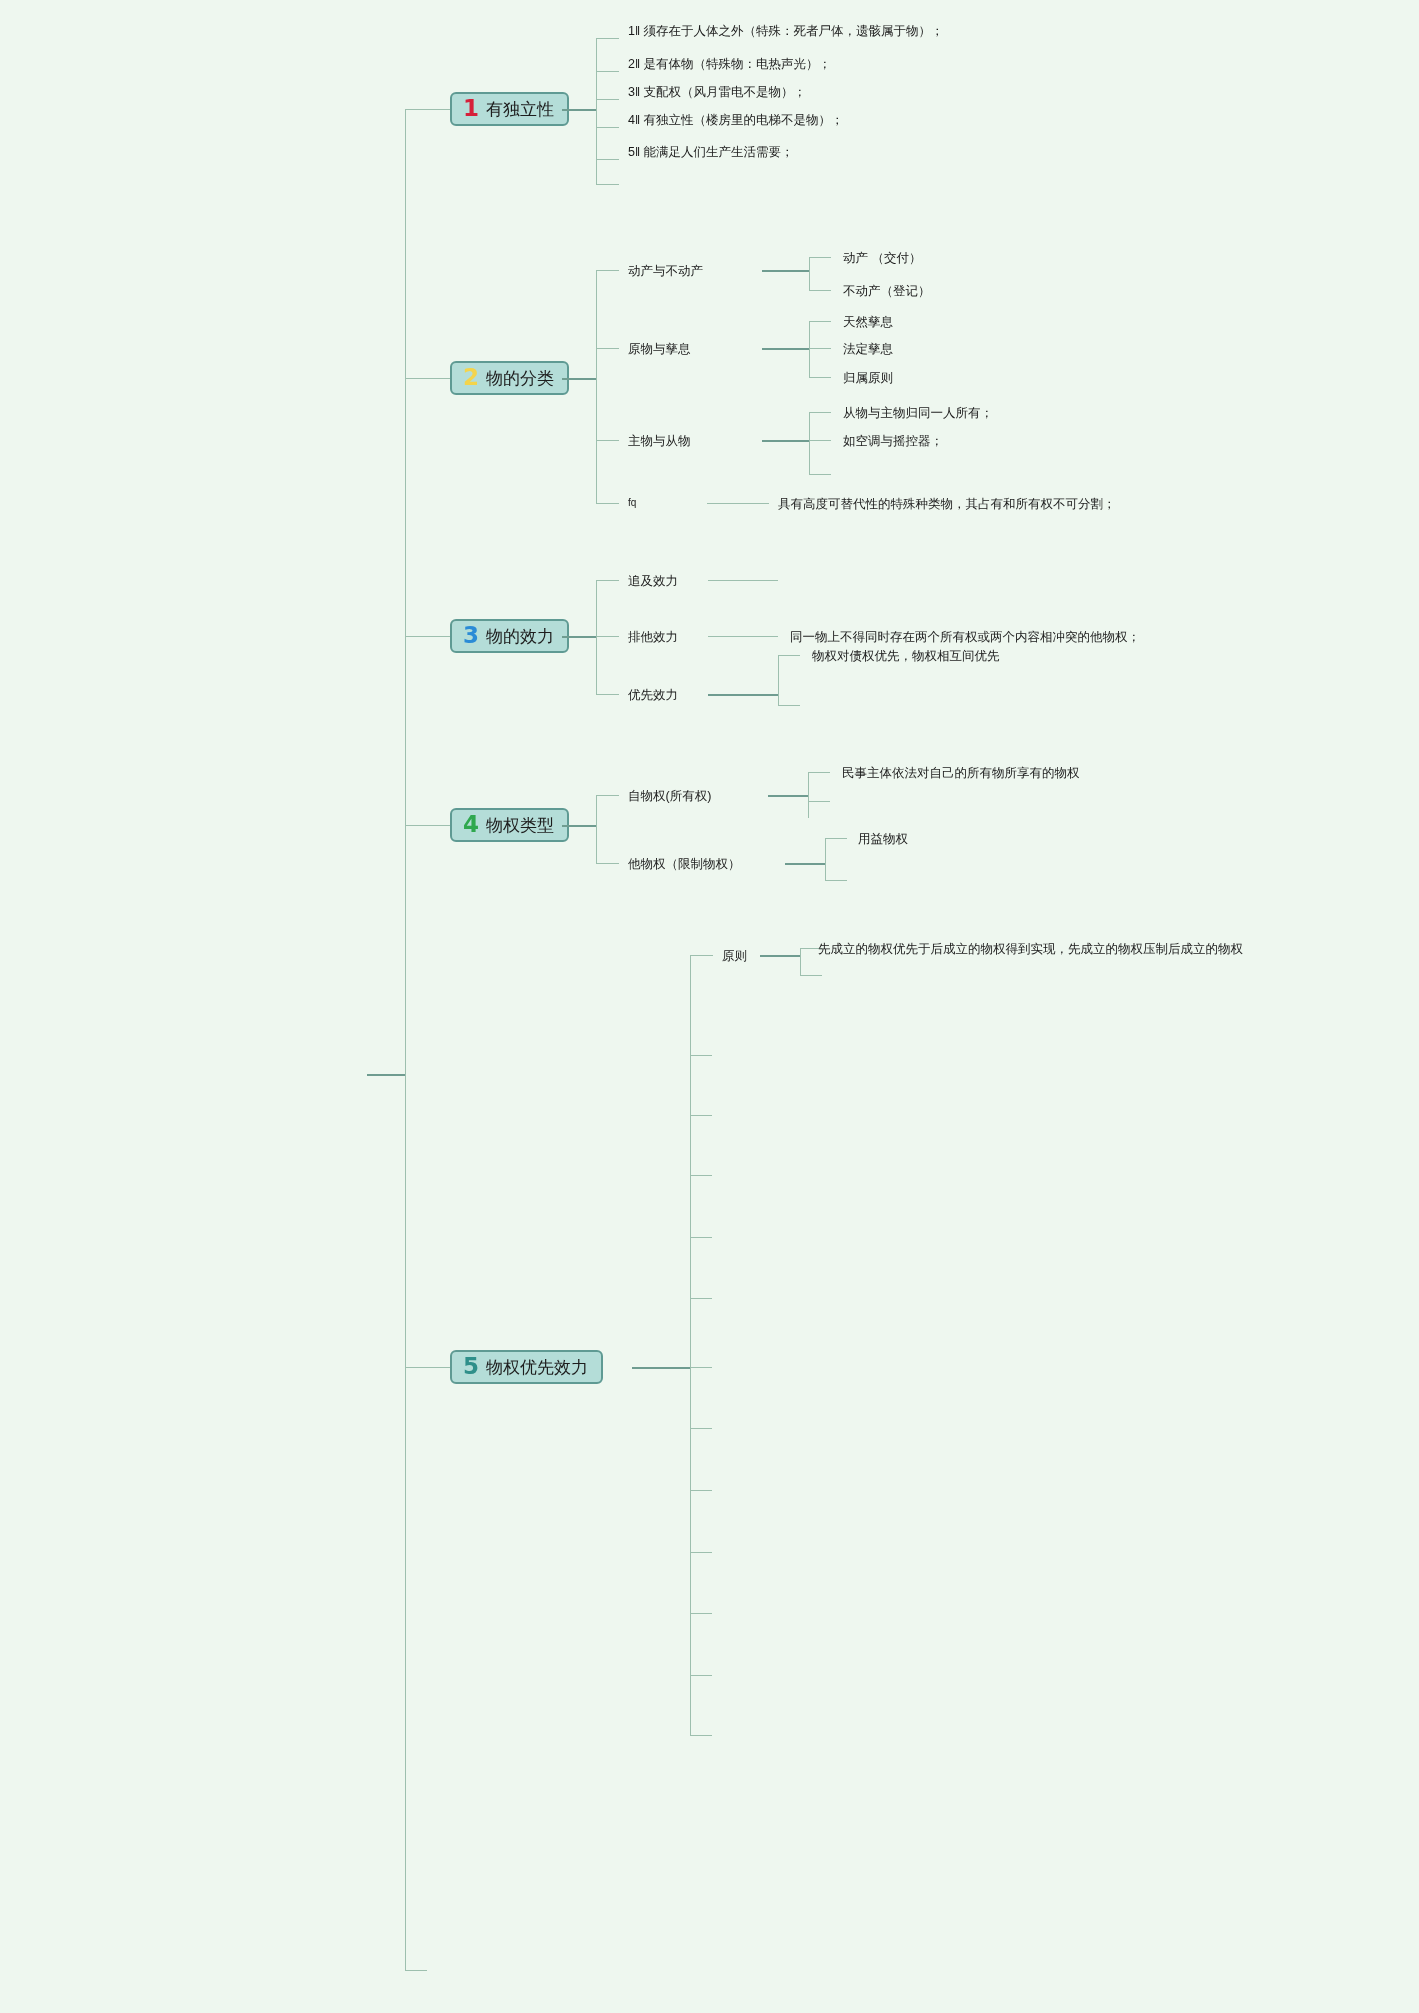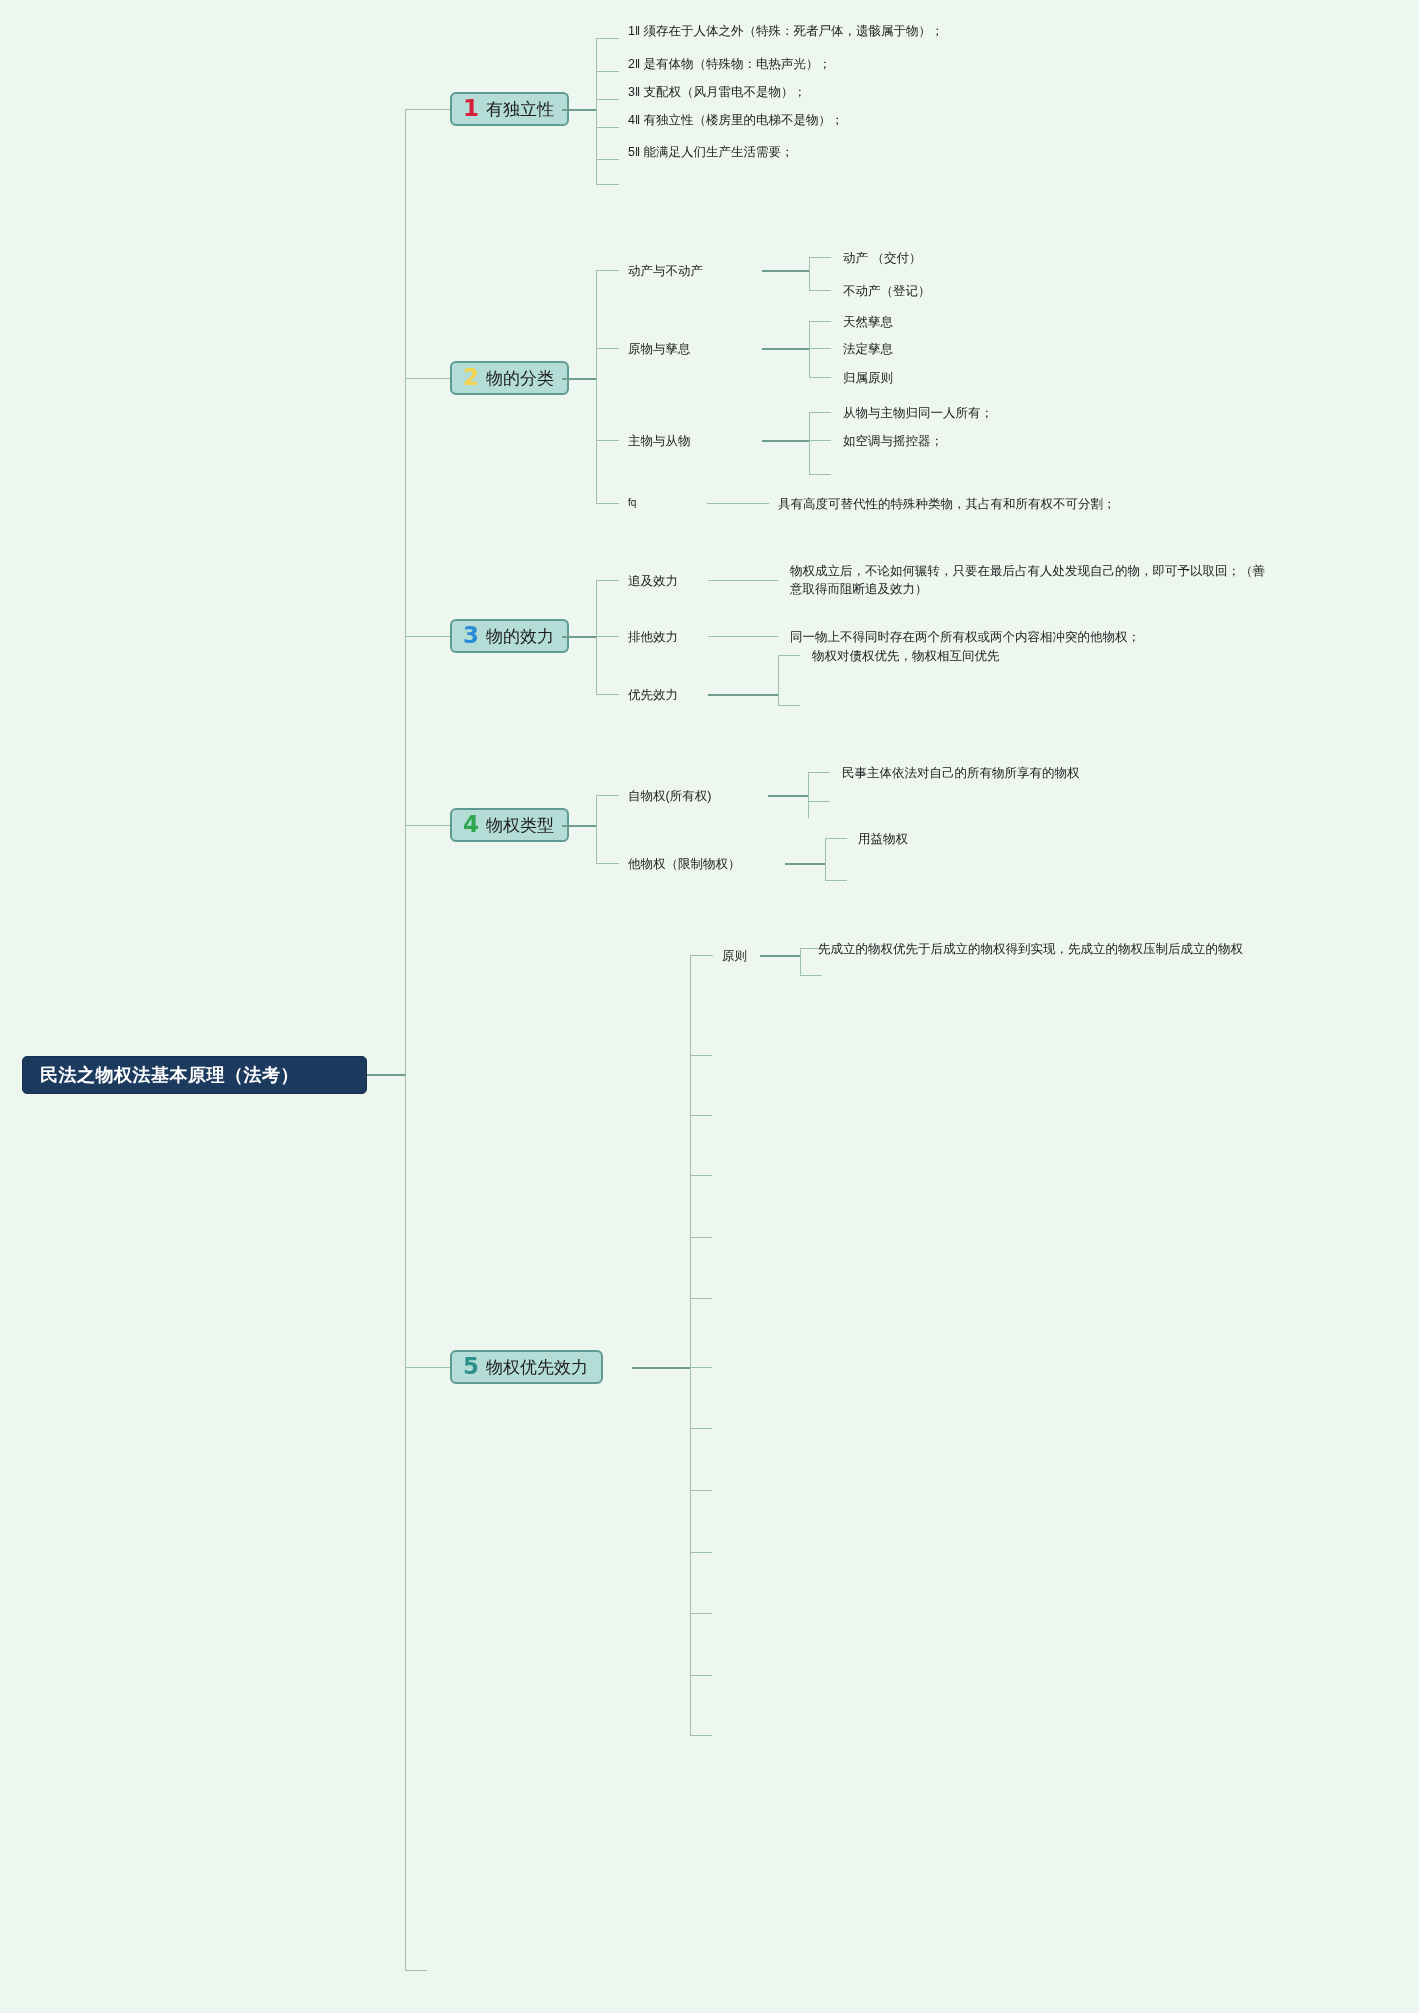--- a/index.html
+++ b/index.html
@@ -63,23 +63,20 @@
   }
   .leaf.wrap{white-space:normal;}
   .leaf.sub{font-size:12.5px;}
   .leaf.mono{font-family:Liberation Sans, sans-serif;font-size:10px;}
 </style>
 </head>
 <body>
 
 <div id="canvas">
 
-  <div id="root-node">
-    <span class="rt">民法之物权法基本原理（法考）</span>
-  </div>
 
   <div class="ln h thick" style="left:367px;top:1074px;width:38px;"></div>
 
   <div class="ln v" style="left:405px;top:109px;height:1862px;"></div>
 
   <div class="ln h" style="left:405px;top:1970px;width:22px;"></div>
 
   <div class="ln h" style="left:405px;top:109px;width:45px;"></div>
   <div class="bnode" style="left:450px;top:92px;">
     <span class="num" style="color:#d6203a">1</span>
@@ -155,21 +152,20 @@
     <span class="num" style="color:#2a8bd6">3</span>
     <span class="btxt">物的效力</span>
   </div>
 
   <div class="ln h thick" style="left:562px;top:636px;width:34px;"></div>
   <div class="ln v" style="left:596px;top:580px;height:114px;"></div>
 
   <div class="ln h" style="left:596px;top:580px;width:23px;"></div>
   <div class="leaf" style="left:628px;top:572px;">追及效力</div>
   <div class="ln h" style="left:708px;top:580px;width:70px;"></div>
-  <div class="leaf wrap" style="left:790px;top:562px;width:478px;">物权成立后，不论如何辗转，只要在最后占有人处发现自己的物，即可予以取回；（善意取得而阻断追及效力）</div>
 
   <div class="ln h" style="left:596px;top:636px;width:23px;"></div>
   <div class="leaf" style="left:628px;top:628px;">排他效力</div>
   <div class="ln h" style="left:708px;top:636px;width:70px;"></div>
   <div class="leaf" style="left:790px;top:628px;">同一物上不得同时存在两个所有权或两个内容相冲突的他物权；</div>
 
   <div class="ln h" style="left:596px;top:694px;width:23px;"></div>
   <div class="leaf" style="left:628px;top:686px;">优先效力</div>
   <div class="ln h thick" style="left:708px;top:694px;width:70px;"></div>
   <div class="ln v" style="left:778px;top:655px;height:50px;"></div>

